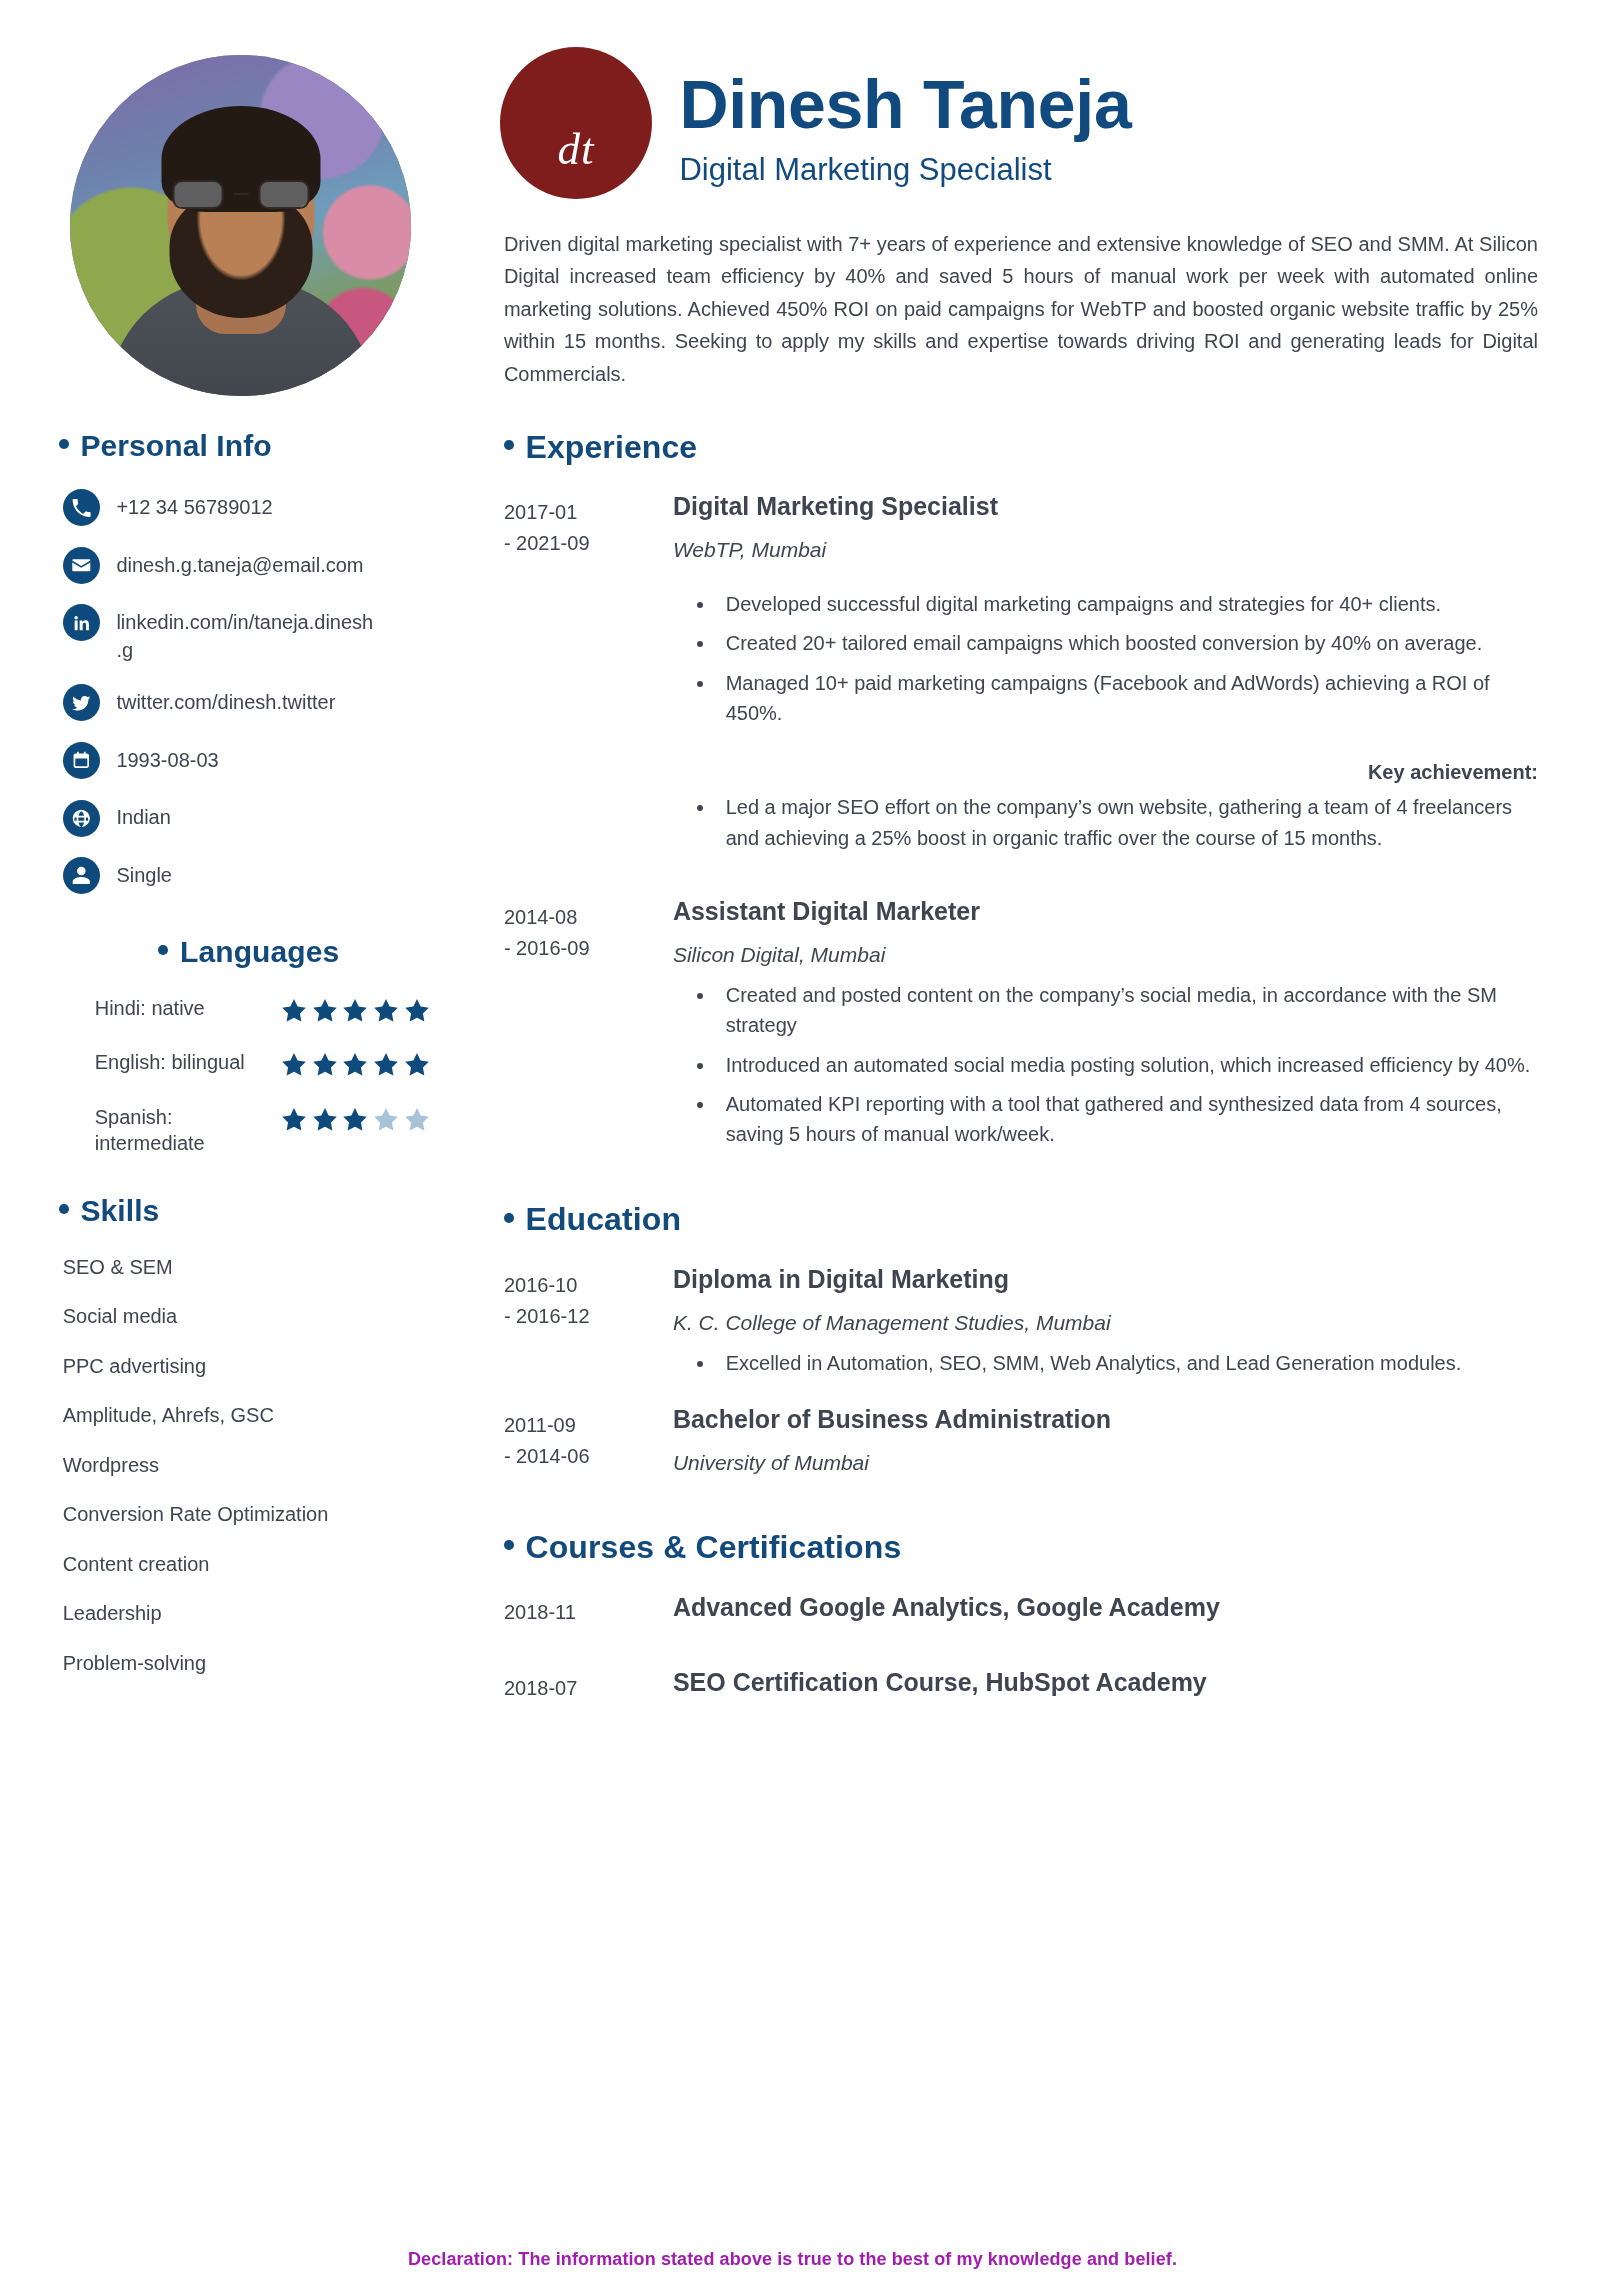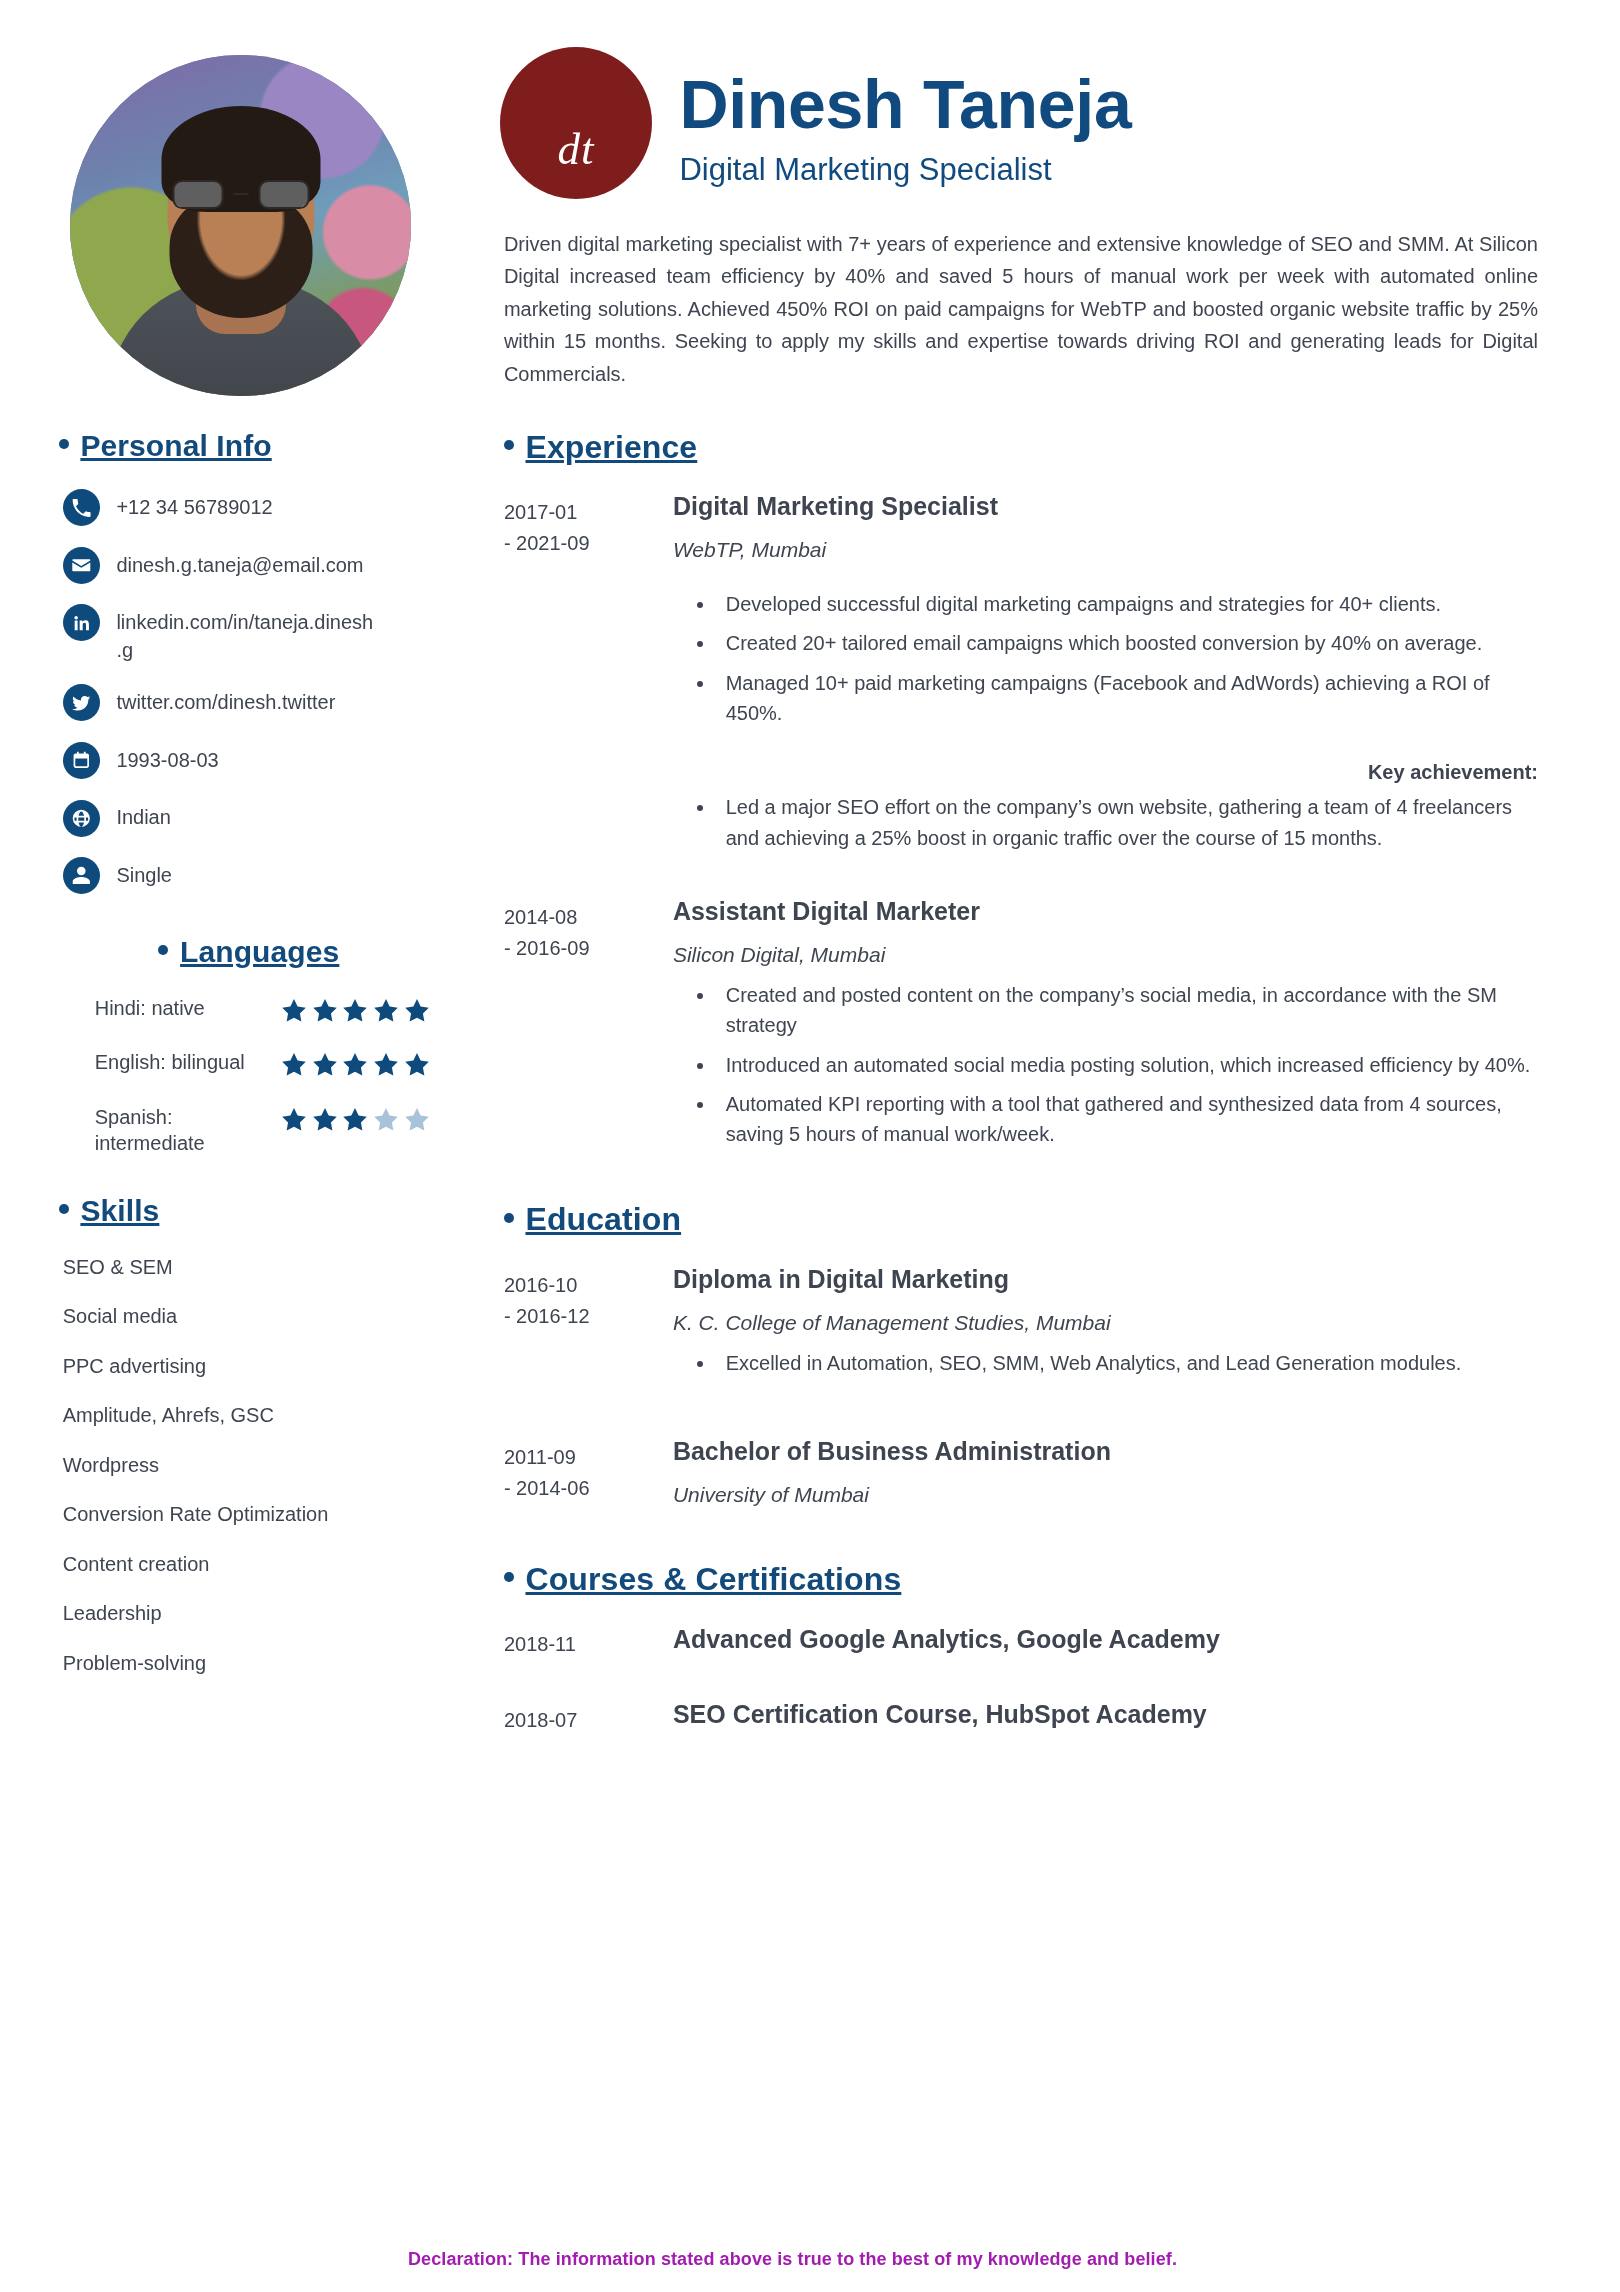--- a/index.html
+++ b/index.html
@@ -118,21 +118,20 @@
 
   .sect-head {
     display: flex;
     align-items: baseline;
     gap: 11.8px;
     color: #134a7c;
     font-weight: 700;
     font-size: 30px;
     letter-spacing: 0.1px;
     margin: 0 0 21.6px 2px;
-    text-decoration: underline;
   }
   .sect-head .dot {
     width: 9.8px; height: 9.8px; border-radius: 50%;
     background: #134a7c; flex: 0 0 9.8px;
     position: relative; top: -6.9px;
   }
 
   .sidebar .sect-head { margin-bottom: 25.5px; }
   .sidebar .sect-head.lang  { margin-top: 41px; justify-content: center; }
   .sidebar .sect-head.skills{ margin-top: 37px; }
@@ -295,21 +294,21 @@
     font-size: 20px;
     font-weight: 700;
     color: #3e4450;
     margin: 33px 0 7.8px 23.5px;
     text-align: right;
   }
   .key-list { margin: 0 0 0 43px; }
   .key-list li { margin-bottom: 2px; }
 
   .exp-2 { margin-top: 41px; }
-  .edu-2 { margin-top: 49px; }
+  .edu-2 { margin-top: 17px; }
 
   .course-row {
     display: flex;
     align-items: flex-start;
     margin-bottom: 39px;
   }
   .course-title {
     font-size: 25px;
     font-weight: 700;
     color: #3e4450;

